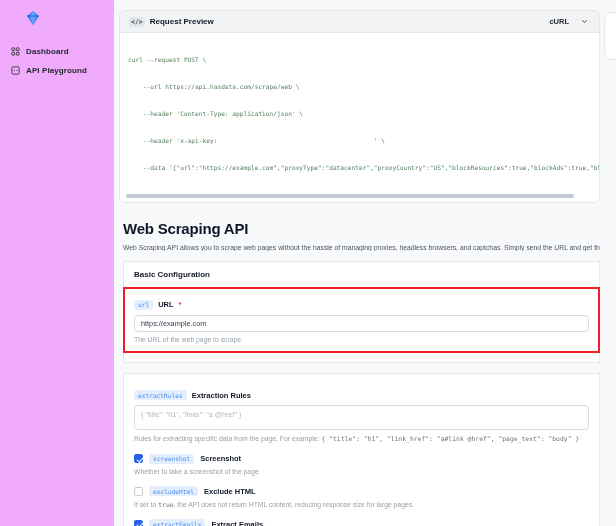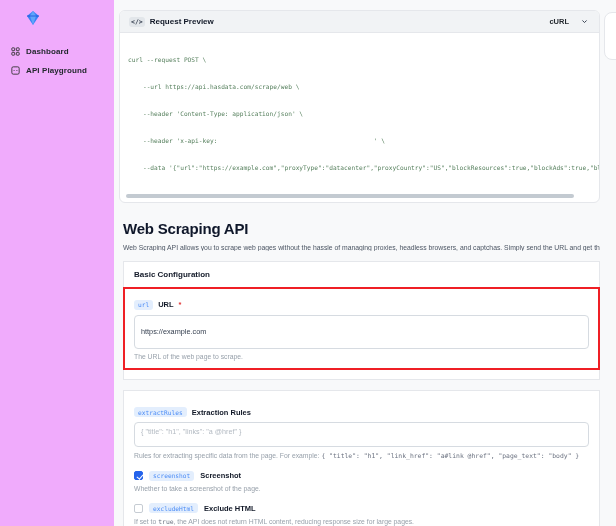--- a/index.html
+++ b/index.html
@@ -35,21 +35,21 @@
   .desc { font-size:6.8px; color:#4b5563; margin:7px 0 0 4px; white-space:nowrap; overflow:hidden; }
 
   
   .card { background:#fff; border:1px solid #e5e7eb; border-radius:0; margin:10px 0 0 4px; padding:8px 10px 9px 10px; }
   .card-title { font-size:8px; font-weight:700; color:#111827; }
 
   .badge { font-family:"DejaVu Sans Mono", monospace; font-size:6.2px; color:#4d8df6; background:#e3eefd; border-radius:3px; padding:1.5px 4px; }
   .field-head { display:flex; align-items:center; gap:5px; margin-top:8px; }
   .field-label { font-size:7.5px; font-weight:700; color:#111827; }
   .required { color:#e03131; font-size:7.5px; font-weight:700; }
-  .text-input { display:block; width:100%; margin-top:5px; height:34px; border:1px solid #d6dbe1; border-radius:4px; padding:0 6px; font-size:7.3px; color:#374151; font-family:"Liberation Sans", sans-serif; background:#fff; }
+  .text-input { display:block; width:100%; margin-top:5px; height:17px; border:1px solid #d6dbe1; border-radius:4px; padding:0 6px; font-size:7.3px; color:#374151; font-family:"Liberation Sans", sans-serif; background:#fff; }
   .text-area { display:block; width:100%; margin-top:5px; height:25px; border:1px solid #d6dbe1; border-radius:4px; padding:4px 6px; font-size:7.2px; color:#374151; font-family:"Liberation Sans", sans-serif; resize:none; background:#fff; }
   .text-area::placeholder, .text-input::placeholder { color:#b3bac2; }
   .helper { font-size:6.8px; color:#98a1ab; margin-top:3.5px; line-height:1.35; }
   .mono { font-family:"DejaVu Sans Mono", monospace; font-size:6.4px; color:#6b7280; }
 
   
   .annotation { border:2px solid #ef1f25; margin:8px -11px 0 -11px; padding:3px 9px 7px 9px; }
 
   
   .check-group { margin-top:10px; }

